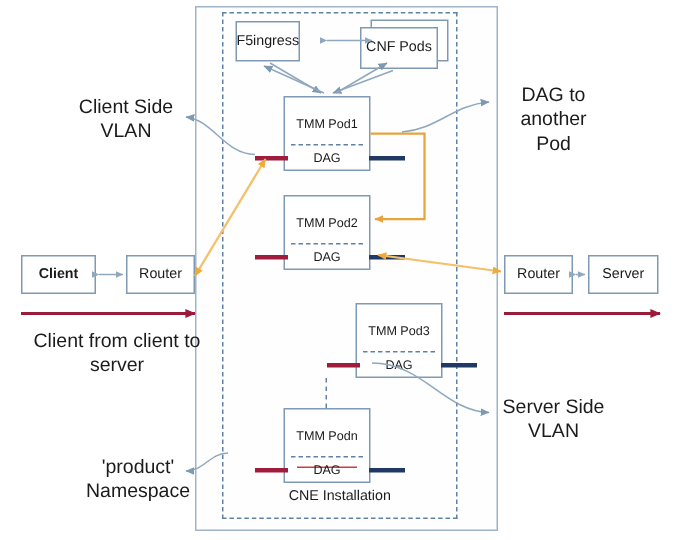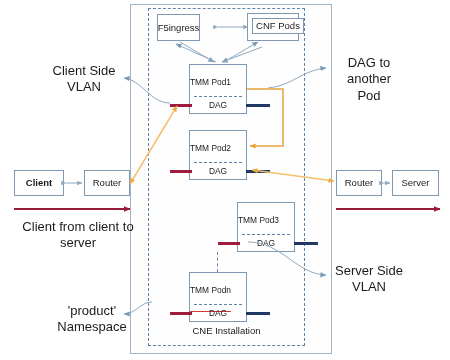--- a/index.html
+++ b/index.html
@@ -72,20 +72,21 @@
     background: #ffffff;
     left: 189px;
     width: 58px;
     height: 50px;
   }
   .tmm-title {
     position: absolute;
     top: 12px;
     left: 0;
     width: 100%;
+    text-align: center;
     font-size: 8.4px;
     color: #1b1b1b;
     white-space: nowrap;
   }
   .tmm-divider {
     position: absolute;
     left: 4px;
     right: 4px;
     top: 31px;
     border-top: 1.5px dashed #5e81a8;
@@ -139,24 +140,24 @@
     height: 27px;
   }
   #cnf-pods-back {
     left: 247px;
     top: 13px;
     width: 52px;
     height: 28px;
     background: #ffffff;
   }
   #cnf-pods-front {
-    left: 252px;
+    left: 240px;
     top: 18px;
     width: 52px;
-    height: 16px;
+    height: 28px;
     background: #ffffff;
     flex-direction: column;
   }
 
   
   #client-box  { left: 14px;  top: 170px; width: 50px; height: 26px; font-weight: bold; }
   #router-l-box{ left: 84px;  top: 170px; width: 46px; height: 26px; }
   #router-r-box{ left: 336px; top: 170px; width: 46px; height: 26px; }
   #server-box  { left: 392px; top: 170px; width: 47px; height: 26px; }
 

